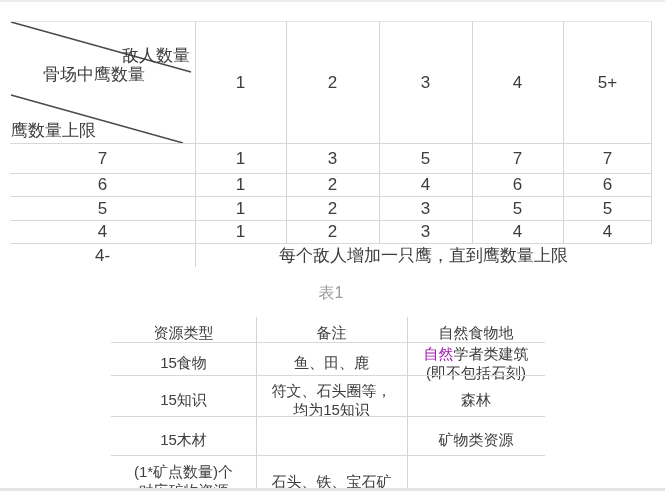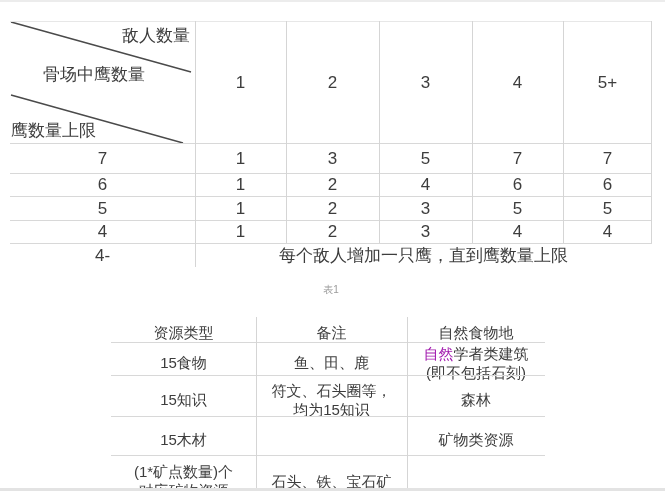--- a/index.html
+++ b/index.html
@@ -16,32 +16,32 @@
   
   .t1{position:absolute;left:10px;top:21px;width:642px;height:246px;}
   .t1-grid{display:grid;width:642px;height:246px;
     grid-template-columns:185px 91px 93px 93px 91px 89px;
     grid-template-rows:122px 30px 23px 24px 23px 24px;}
   .t1 .cell{display:flex;align-items:center;justify-content:center;
     font-size:17px;line-height:1;}
   .t1 .corner{position:relative;}
   .t1 .corner svg{position:absolute;left:0;top:0;}
   .t1 .corner .lbl{position:absolute;font-size:17px;white-space:nowrap;}
-  .t1 .lbl-top{top:6px;right:5px;}
+  .t1 .lbl-top{top:26px;right:5px;}
   .t1 .lbl-mid{top:45px;left:33px;}
   .t1 .lbl-bot{top:101px;left:1px;}
   .t1 .note-cell{grid-column:2/7;}
   
   .t1 .hline{position:absolute;left:0;width:642px;height:1px;background:#d8d8d8;}
   .t1 .hline.faint{background:#e7e7e7;}
   .t1 .vline{position:absolute;top:0;width:1px;background:#d5d5d5;}
 
   
   .caption{position:absolute;left:10px;top:283px;width:642px;text-align:center;
-    font-size:10px;color:#9b9b9b;}
+    font-size:16px;color:#9b9b9b;}
 
   
   .t2{position:absolute;left:111px;top:315px;width:434px;height:176px;}
   .t2-grid{display:grid;width:434px;
     grid-template-columns:145px 151px 138px;
     grid-template-rows:27px 33px 41px 39px 44px;}
   .t2 .cell{display:flex;flex-direction:column;align-items:center;justify-content:center;
     font-size:15px;line-height:19px;text-align:center;white-space:nowrap;margin-top:8px;}
   .t2 .hline{position:absolute;left:0;width:434px;height:1px;background:#d8d8d8;}
   .t2 .vline{position:absolute;top:2px;height:174px;width:1px;background:#d5d5d5;}

